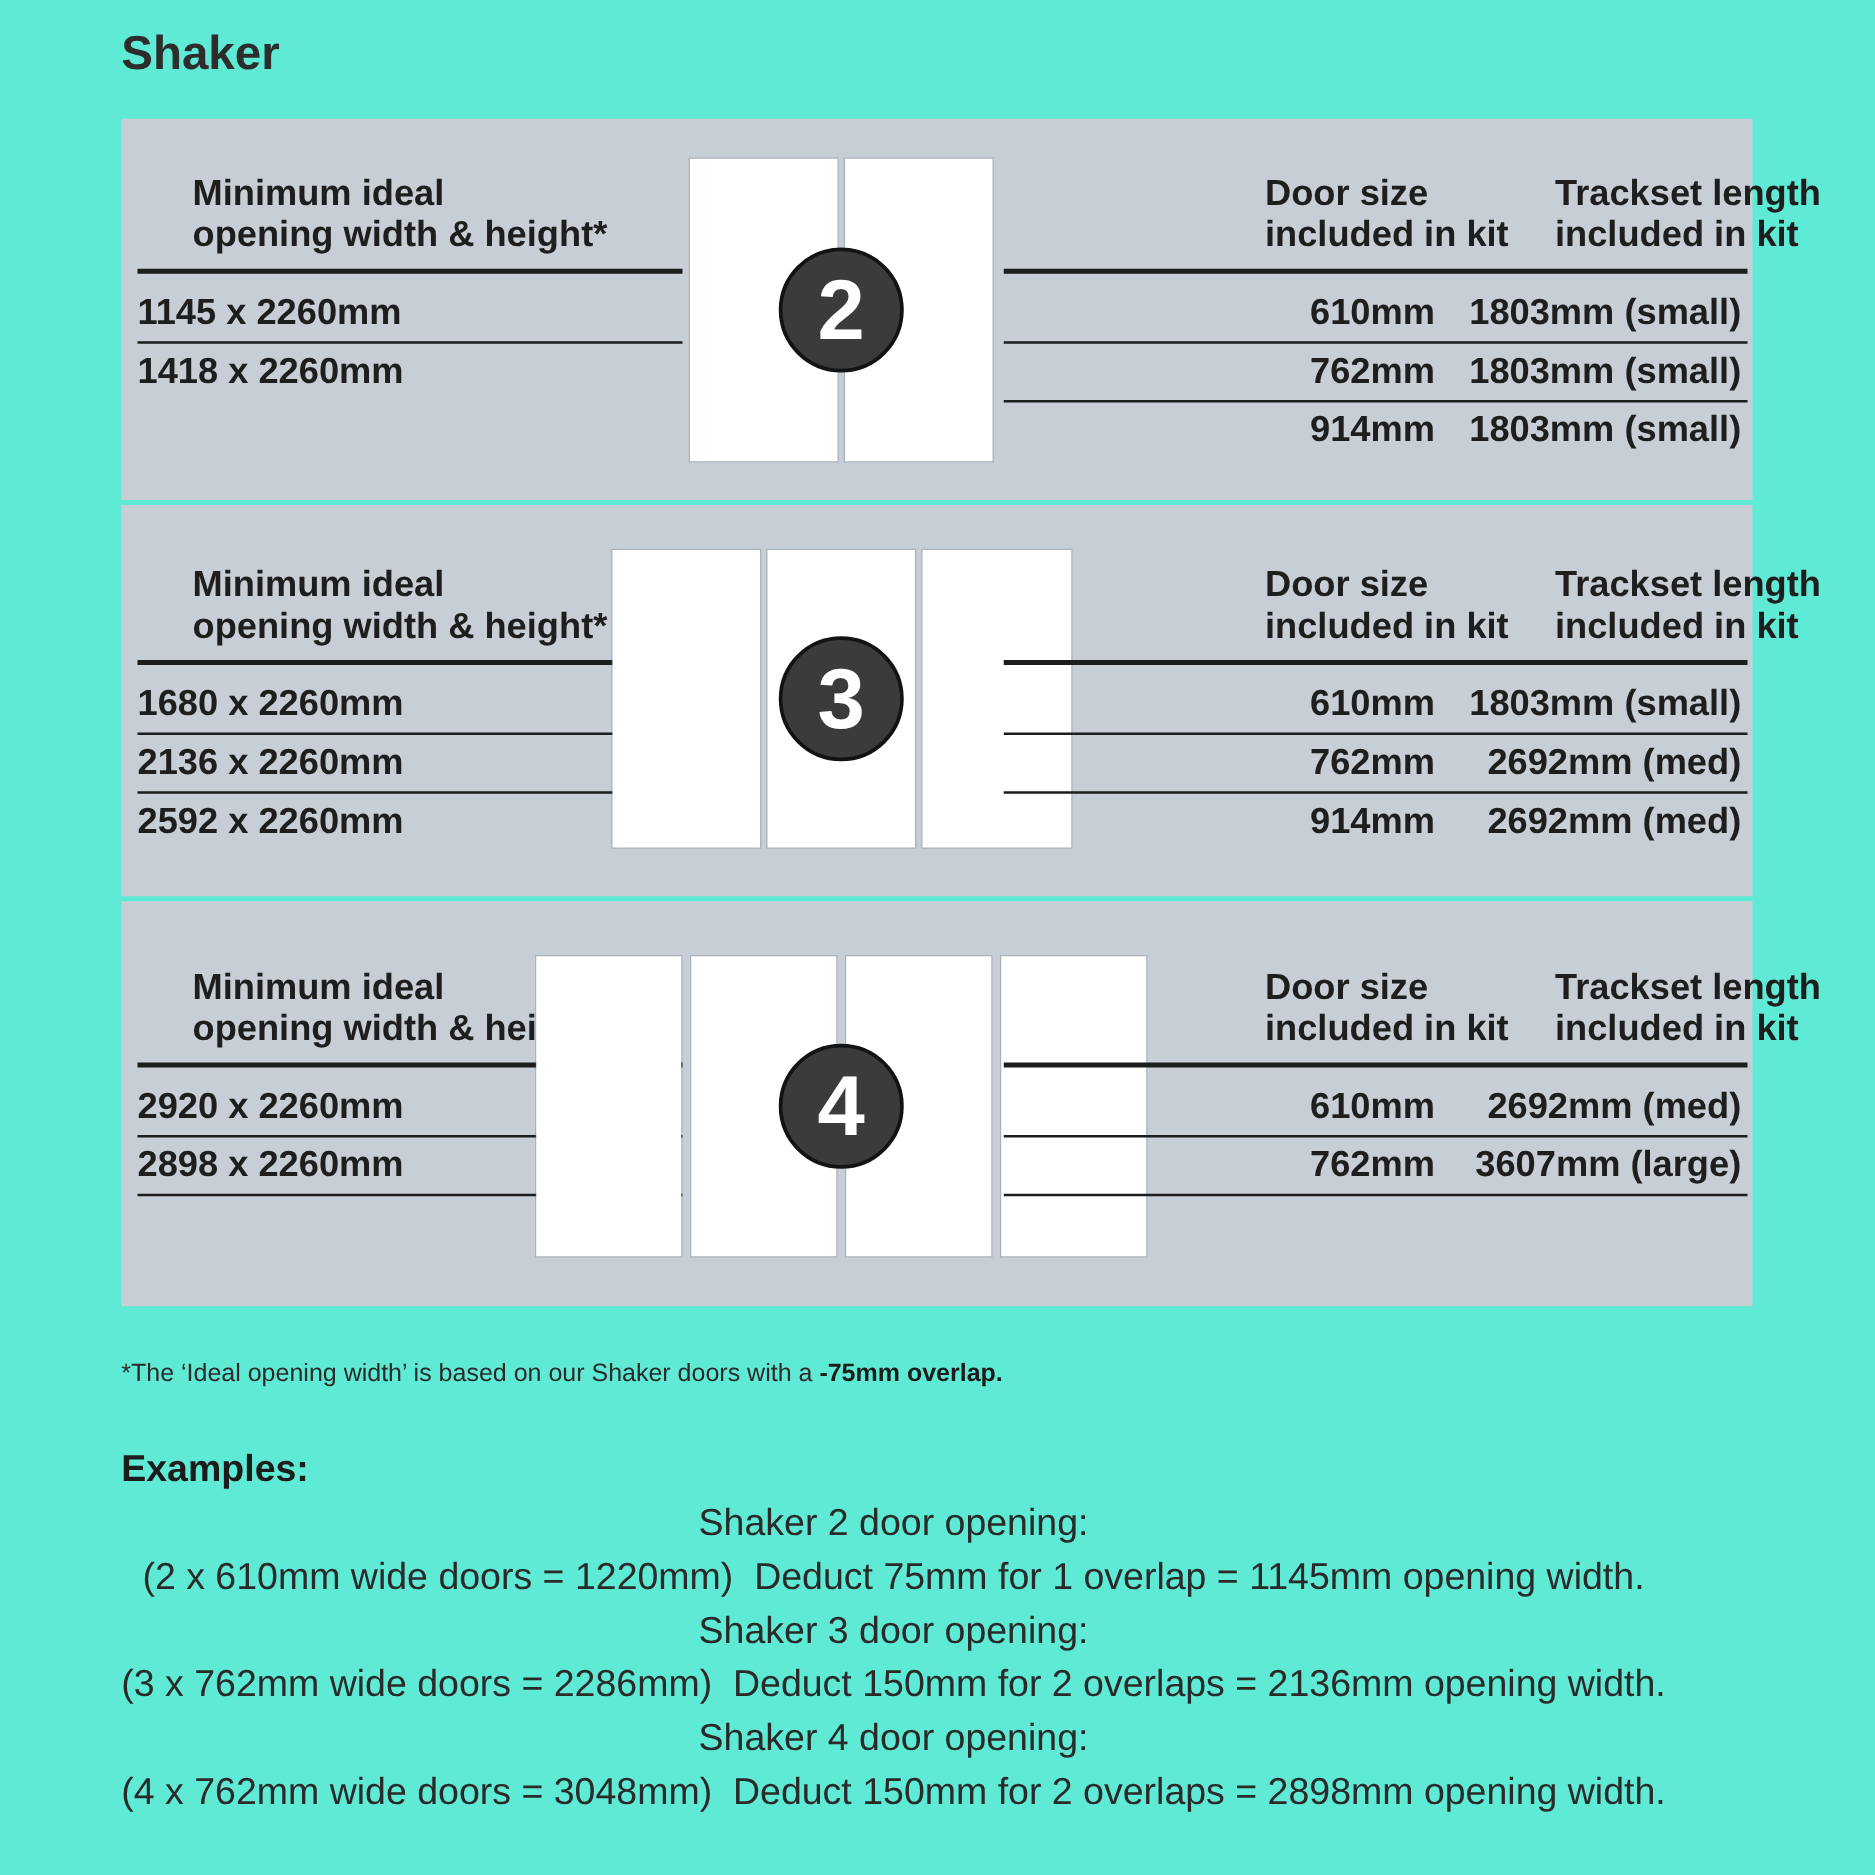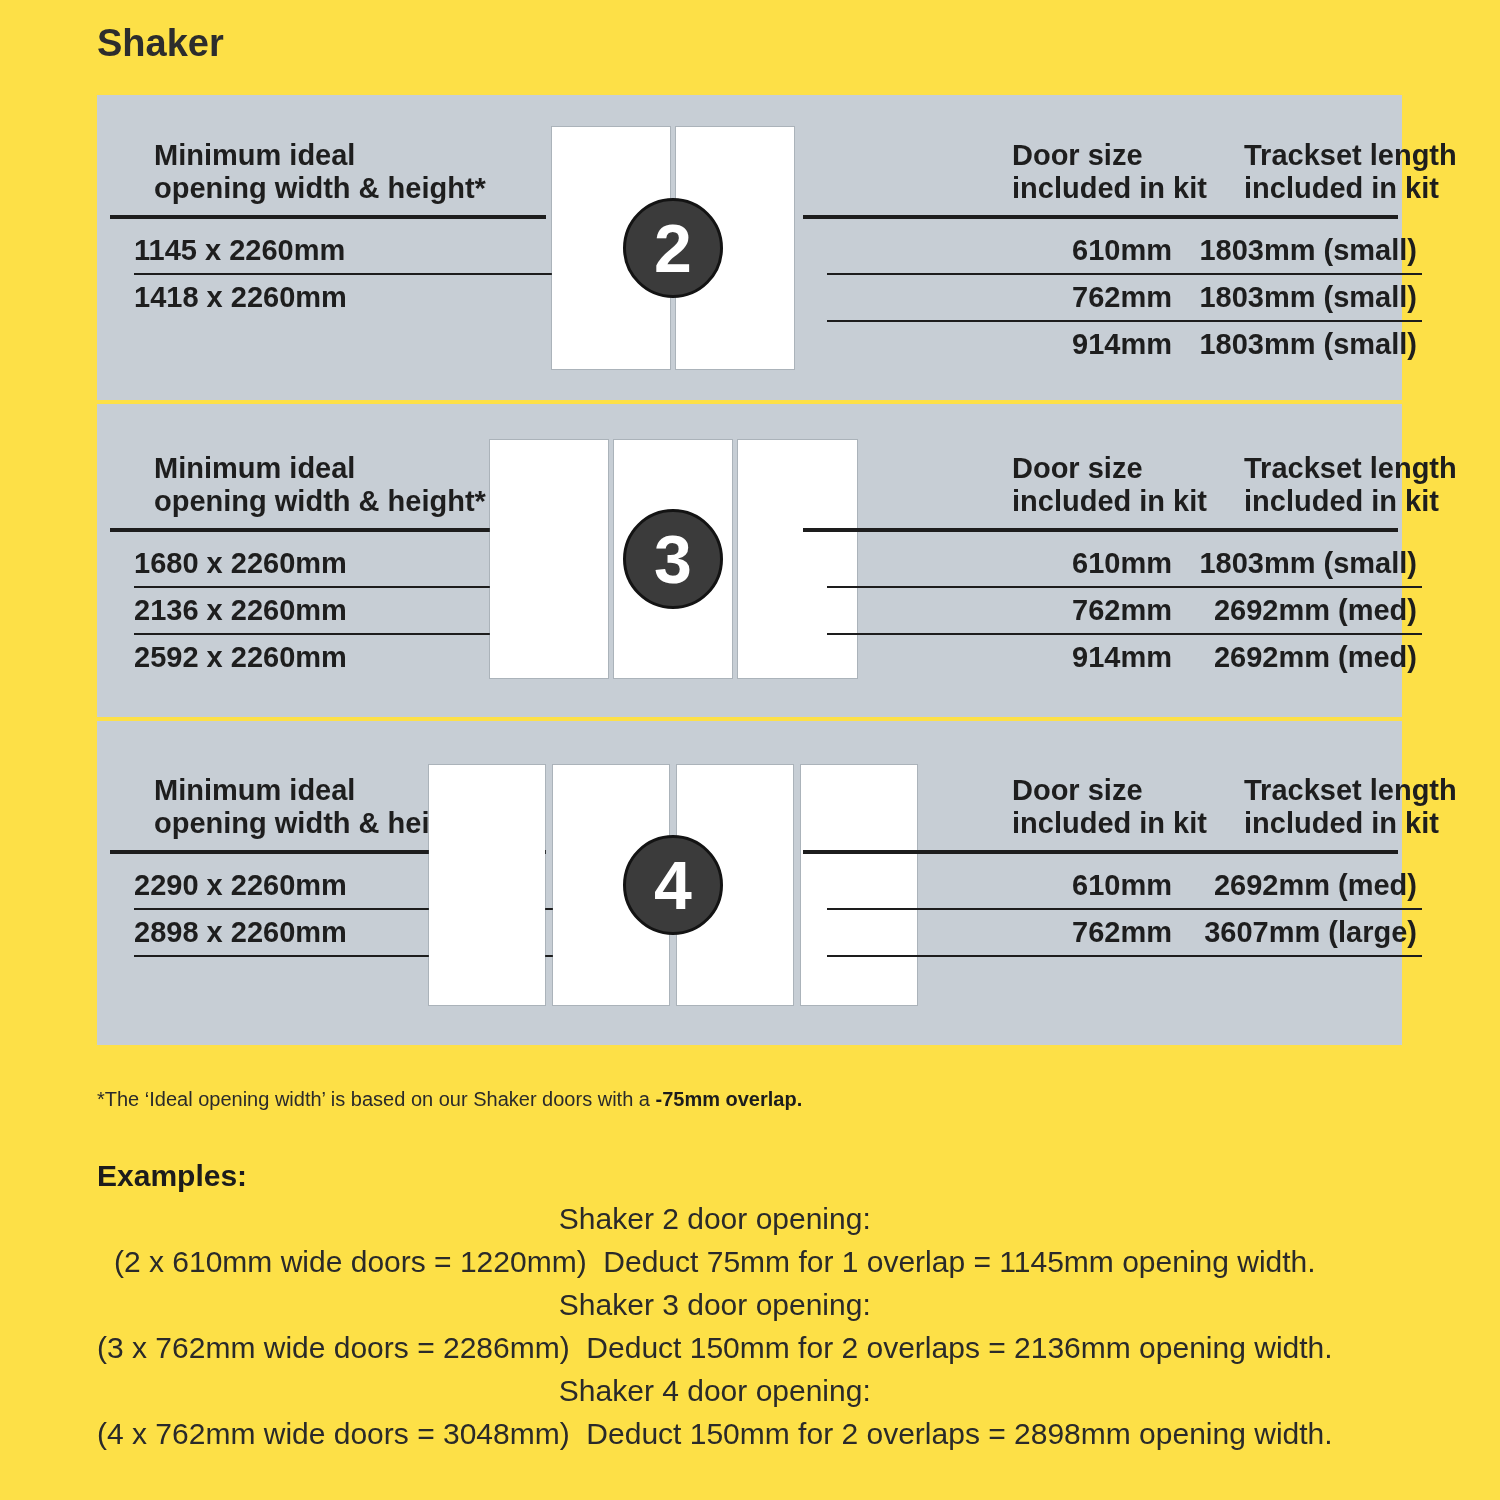--- a/index.html
+++ b/index.html
@@ -1,16 +1,16 @@
 <!DOCTYPE html>
 <html><head>
 <meta charset="utf-8">
 <style>
   html,body{margin:0;padding:0;background:#fff;}
-  .page{position:relative;width:1500px;height:1500px;background:#fde047;
+  .page{position:relative;width:1500px;height:1500px;background:#5eead4;
         font-family:"Liberation Sans","DejaVu Sans",sans-serif;color:#222;overflow:hidden;}
   .title{position:absolute;left:97px;top:22px;font-size:38px;font-weight:600;color:#2d2d2d;}
 
   .panel{position:absolute;left:97px;width:1305px;background:#c7ced5;}
   .p1{top:95px;height:305px;}
   .p2{top:404px;height:313px;}
   .p3{top:721px;height:324px;}
 
   
   .ltable{position:absolute;left:13px;top:0;width:436px;}
@@ -20,21 +20,21 @@
   .thead{position:absolute;top:44px;font-size:29px;line-height:33px;font-weight:bold;color:#1e1e1e;white-space:nowrap;margin-left:44px;}
   .p2 .thead{top:48px;}
   .p3 .thead{top:53px;}
   .rh1{left:165px;}
   .rh2{left:397px;}
 
   .thickrule{position:absolute;left:0;top:120px;width:100%;height:4px;background:#1d1d1d;}
   .p2 .thickrule{top:124px;}
   .p3 .thickrule{top:129px;}
 
-  .rows{position:absolute;left:0;top:124px;width:100%;margin-left:24px;}
+  .rows{position:absolute;left:0;top:124px;width:100%;}
   .p2 .rows{top:128px;}
   .p3 .rows{top:133px;}
   .row{box-sizing:border-box;height:47px;line-height:45px;font-size:29px;font-weight:bold;
        color:#1e1e1e;border-bottom:2px solid #1d1d1d;position:relative;white-space:nowrap;}
   .row.first{height:56px;line-height:62px;}
   .row.noline{border-bottom:none;}
   .c1,.c2{position:absolute;left:0;top:0;text-align:right;}
   .c1{width:345px;}
   .c2{width:590px;}
 
@@ -148,21 +148,21 @@
   </div>
 
   <div class="panel p3">
     <div class="ltable">
       <div class="thead">
         <div>Minimum ideal</div>
         <div>opening width &amp; height*</div>
       </div>
       <div class="thickrule"></div>
       <div class="rows">
-        <div class="row first">2290 x 2260mm</div>
+        <div class="row first">2920 x 2260mm</div>
         <div class="row">2898 x 2260mm</div>
       </div>
     </div>
 
     <div class="door" style="left:332px;top:44px;width:116px;height:240px;"></div>
     <div class="door" style="left:456px;top:44px;width:116px;height:240px;"></div>
     <div class="door" style="left:580px;top:44px;width:116px;height:240px;"></div>
     <div class="door" style="left:704px;top:44px;width:116px;height:240px;"></div>
     <div class="badge" style="left:526px;top:114px;">4</div>
 

